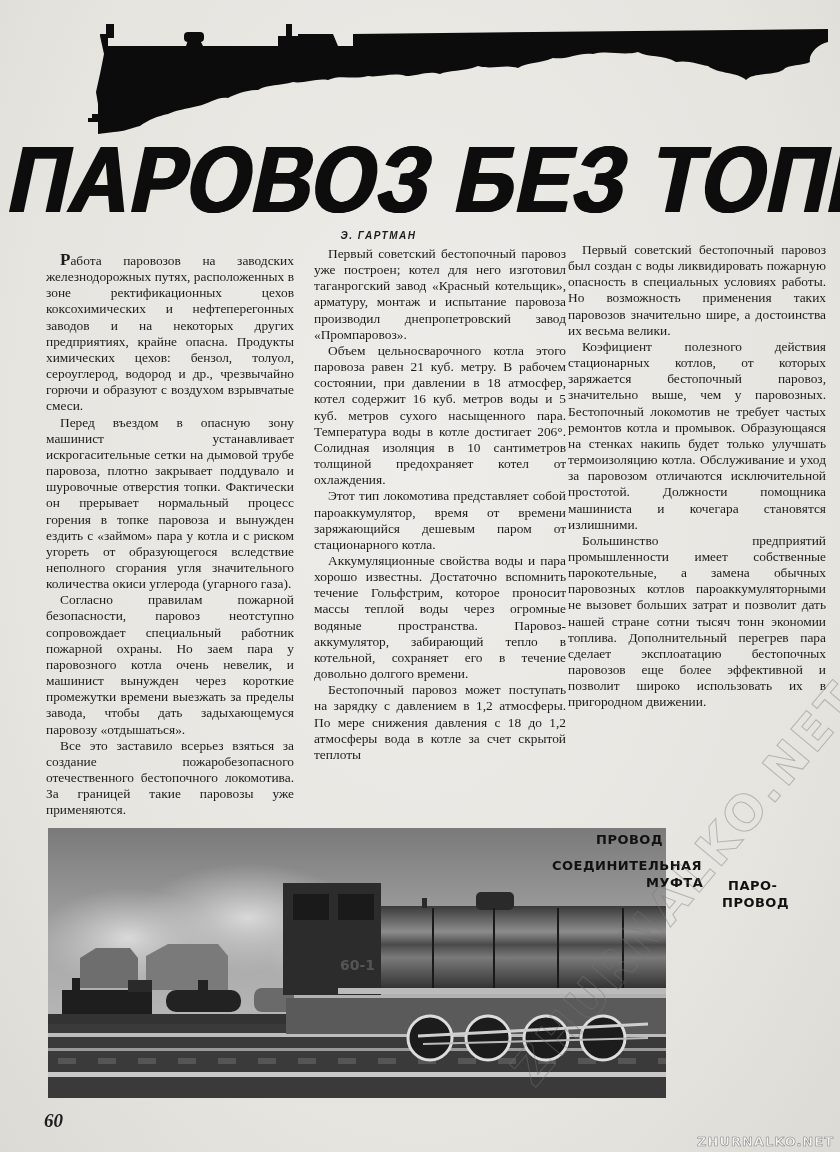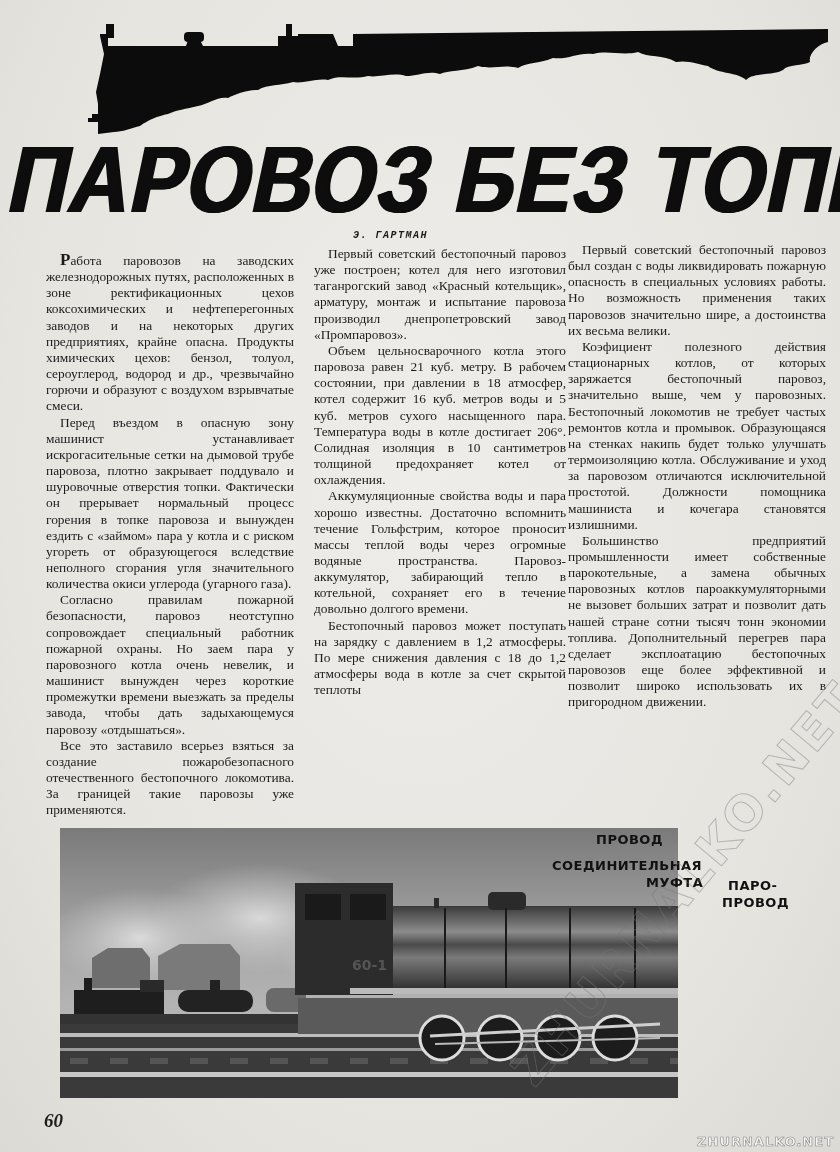--- a/index.html
+++ b/index.html
@@ -22,40 +22,40 @@
     position: absolute; left: 20px; top: 134px; width: 820px; height: 80px;
     font-family: "Liberation Sans", "DejaVu Sans", sans-serif;
     font-weight: 900; font-size: 82px; line-height: 80px;
     color: #0d0d0d; letter-spacing: 2px;
     transform: skewX(-12deg) scaleY(1.15);
     transform-origin: left top;
     white-space: nowrap;
     text-shadow: 1px 0 0 #0d0d0d, 2px 0 0 #0d0d0d, 3px 0 0 #0d0d0d;
   }
   .author {
-    position: absolute; left: 16px; width: 749px; top: 230px;
+    position: absolute; left: 4px; width: 749px; top: 230px;
     text-align: center;
-    font-family: Liberation Mono, monospace;
+    font-family: Liberation Sans, sans-serif;
     font-style: italic; font-weight: bold; font-size: 10px; letter-spacing: 1.5px;
   }
   .col {
     position: absolute; top: 252px;
     font-size: 13.4px; line-height: 16.15px;
     text-align: justify;
     hyphens: manual;
   }
   .col1 { left: 46px; width: 248px; }
   .col2 { left: 306px; width: 252px; top: 246px; margin-left: 8px; }
   .col3 { left: 568px; width: 258px; top: 242px; }
   .col p { text-indent: 14px; }
   .col p.noindent { text-indent: 0; }
   .dropcap { font-size: 17px; font-weight: bold; }
   
   .illus {
-    position: absolute; left: 60px; top: 828px; width: 618px; height: 270px;
+    position: absolute; left: 48px; top: 828px; width: 618px; height: 270px;
     overflow: hidden;
   }
   .illus svg { display: block; }
   .label {
     position: absolute;
     font-family: "DejaVu Sans", sans-serif;
     font-weight: bold; font-size: 13px; letter-spacing: 0.5px;
     color: #111; line-height: 14px;
   }
   .page-number {
@@ -102,20 +102,21 @@
   <div class="col col1">
     <p><span class="dropcap">Р</span><span>абота паровозов на заводских железнодорожных путях, расположенных в зоне ректификационных цехов коксохимических и нефтеперегонных заводов и на некоторых других предприятиях, крайне опасна. Продукты химических цехов: бензол, толуол, сероуглерод, водород и др., чрезвычайно горючи и образуют с воздухом взрывчатые смеси.</span></p>
     <p>Перед въездом в опасную зону машинист устанавливает искрогасительные сетки на дымовой трубе паровоза, плотно закрывает поддувало и шуровочные отверстия топки. Фактически он прерывает нормальный процесс горения в топке паровоза и вынужден ездить с «займом» пара у котла и с риском угореть от образующегося вследствие неполного сгорания угля значительного количества окиси углерода (угарного газа).</p>
     <p>Согласно правилам пожарной безопасности, паровоз неотступно сопровождает специальный работник пожарной охраны. Но заем пара у паровозного котла очень невелик, и машинист вынужден через короткие промежутки времени выезжать за пределы завода, чтобы дать задыхающемуся паровозу «отдышаться».</p>
     <p>Все это заставило всерьез взяться за создание пожаробезопасного отечественного бестопочного локомотива. За границей такие паровозы уже применяются.</p>
   </div>
 
   <div class="col col2">
     <p>Первый советский бестопочный паровоз уже построен; котел для него изготовил таганрогский завод «Красный котельщик», арматуру, монтаж и испытание паровоза производил днепропетровский завод «Промпаровоз».</p>
     <p>Объем цельносварочного котла этого паровоза равен 21 куб. метру. В рабочем состоянии, при давлении в 18 атмосфер, котел содержит 16 куб. метров воды и 5 куб. метров сухого насыщенного пара. Температура воды в котле достигает 206°. Солидная изоляция в 10 сантиметров толщиной предохраняет котел от охлаждения.</p>
+    <p>Этот тип локомотива представляет собой пароаккумулятор, время от времени заряжающийся дешевым паром от стационарного котла.</p>
     <p>Аккумуляционные свойства воды и пара хорошо известны. Достаточно вспомнить течение Гольфстрим, которое проносит массы теплой воды через огромные водяные пространства. Паровоз-аккумулятор, забирающий тепло в котельной, сохраняет его в течение довольно долгого времени.</p>
     <p>Бестопочный паровоз может поступать на зарядку с давлением в 1,2 атмосферы. По мере снижения давления с 18 до 1,2 атмосферы вода в котле за счет скрытой теплоты</p>
   </div>
 
   <div class="col col3">
     <p>Первый советский бестопочный паровоз был создан с воды ликвидировать пожарную опасность в специальных условиях работы. Но возможность применения таких паровозов значительно шире, а достоинства их весьма велики.</p>
     <p>Коэфициент полезного действия стационарных котлов, от которых заряжается бестопочный паровоз, значительно выше, чем у паровозных. Бестопочный локомотив не требует частых ремонтов котла и промывок. Образующаяся на стенках накипь будет только улучшать термоизоляцию котла. Обслуживание и уход за паровозом отличаются исключительной простотой. Должности помощника машиниста и кочегара становятся излишними.</p>
     <p>Большинство предприятий промышленности имеет собственные парокотельные, а замена обычных паровозных котлов пароаккумуляторными не вызовет больших затрат и позволит дать нашей стране сотни тысяч тонн экономии топлива. Дополнительный перегрев пара сделает эксплоатацию бестопочных паровозов еще более эффективной и позволит широко использовать их в пригородном движении.</p>
   </div>
 

